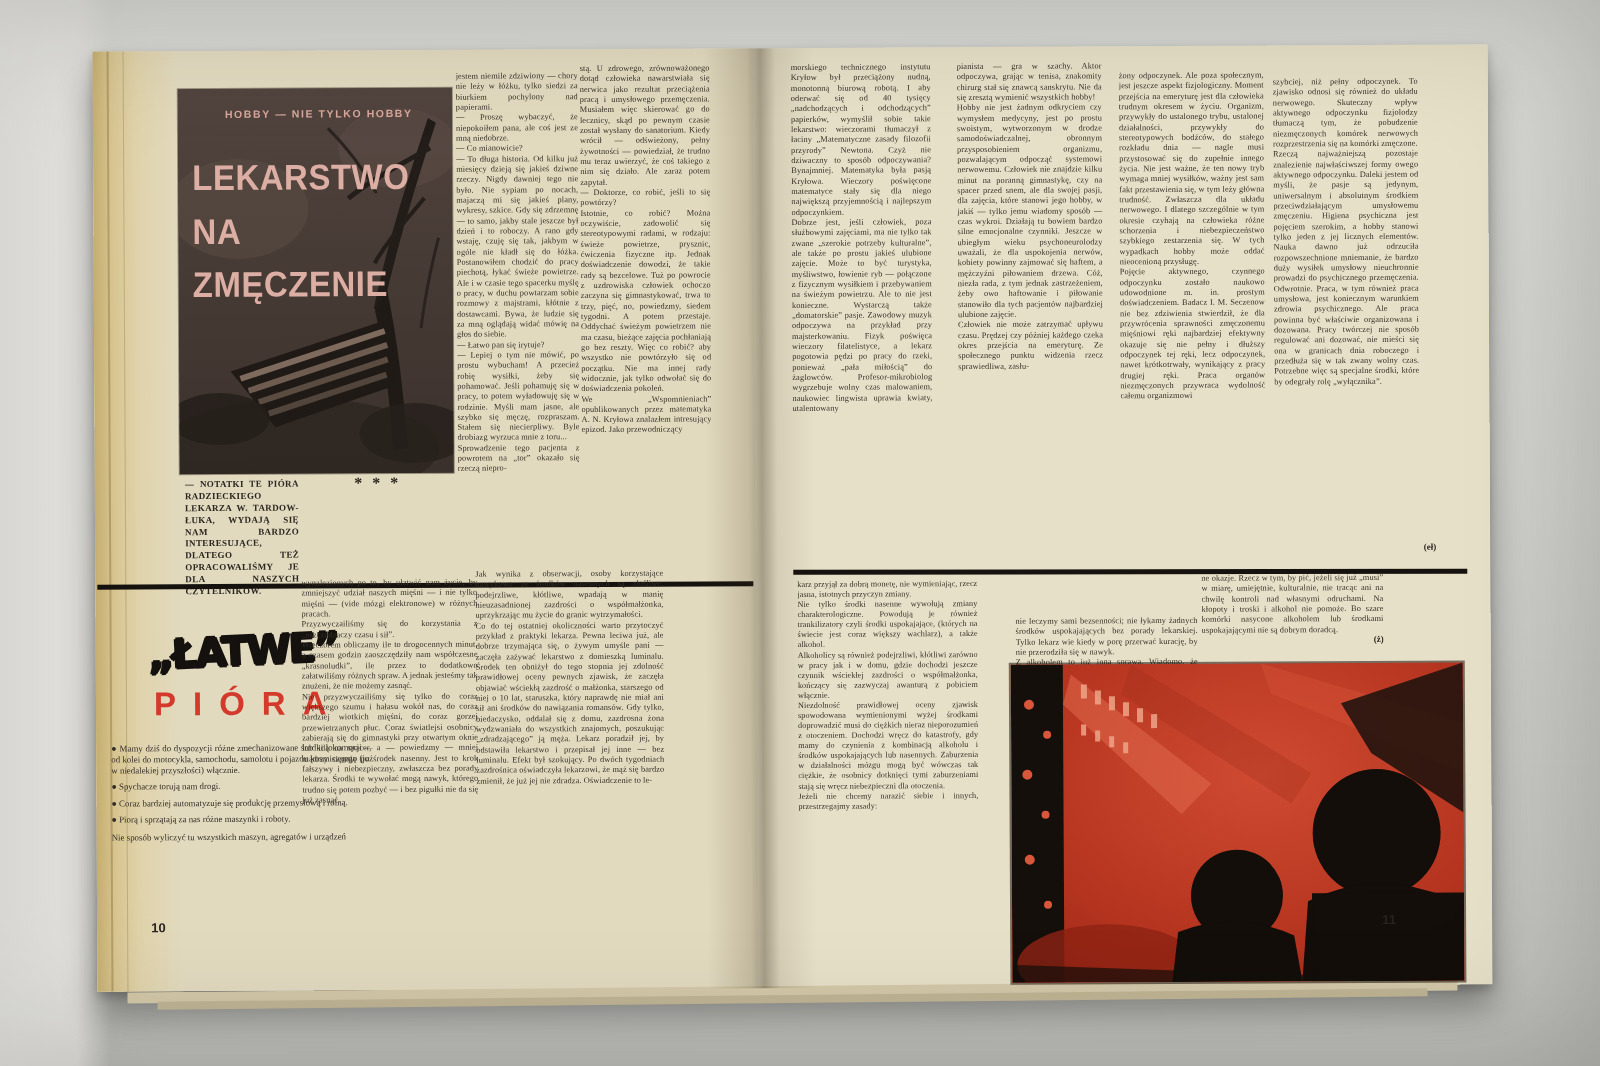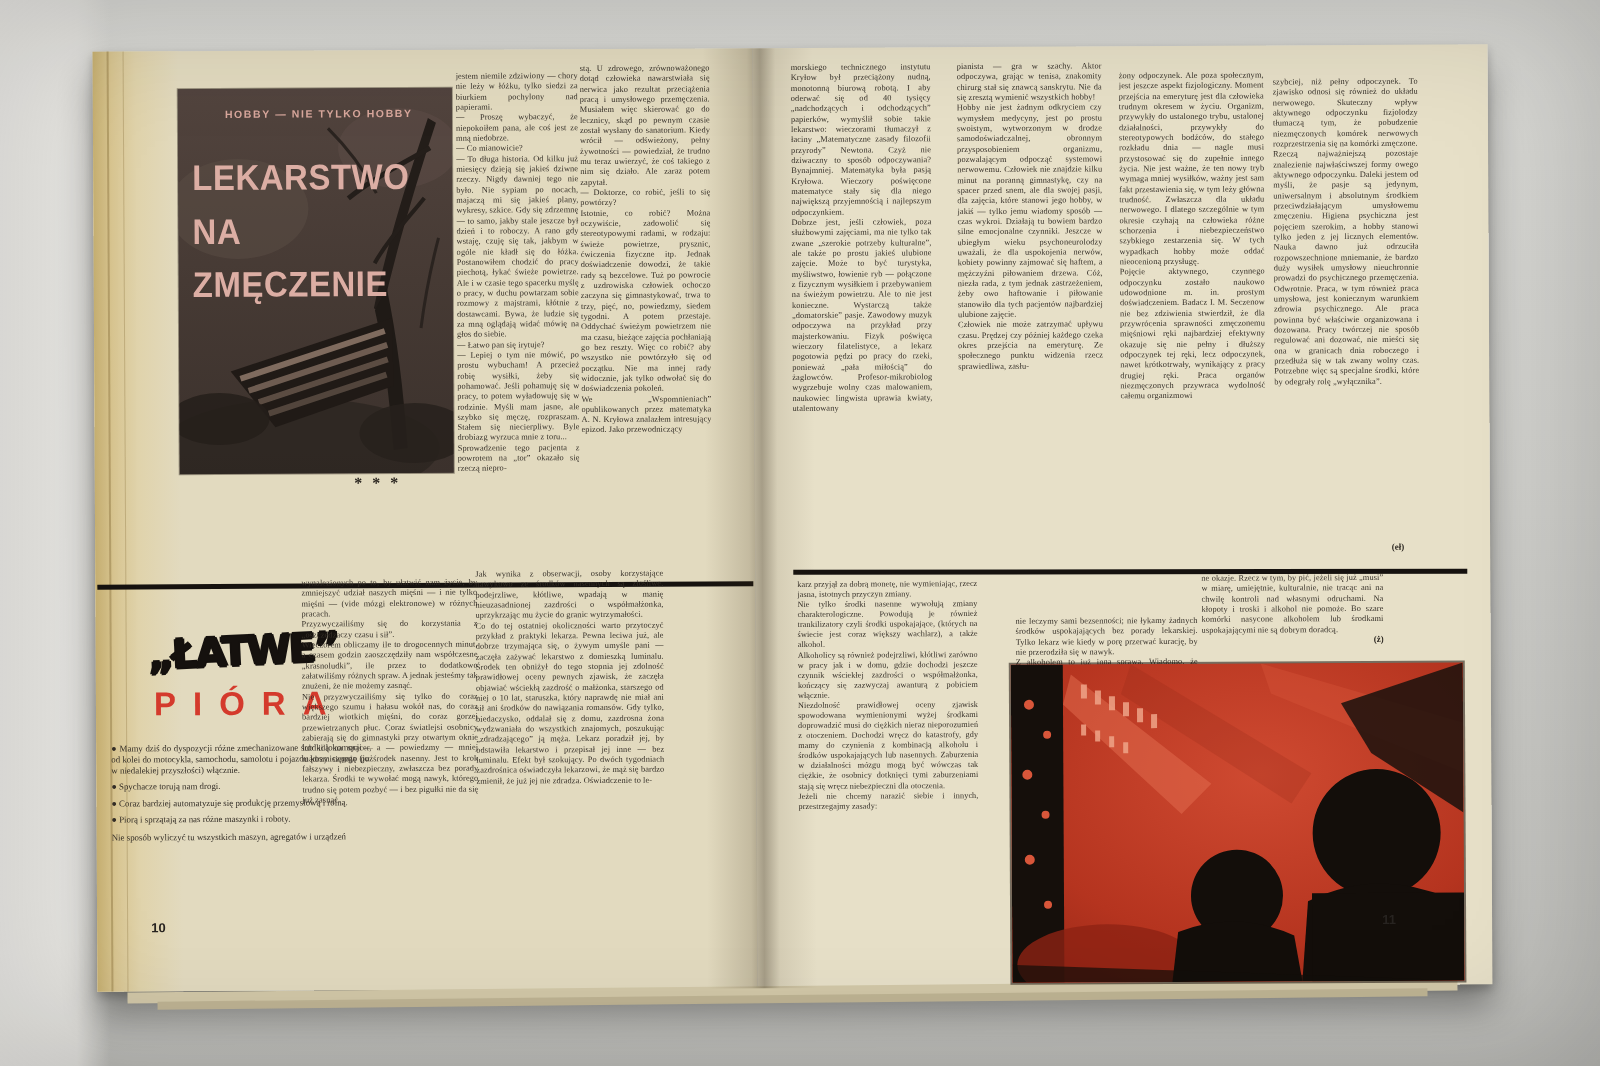--- a/index.html
+++ b/index.html
@@ -101,20 +101,21 @@
         </g>
         <ellipse cx="40" cy="330" rx="50" ry="26" fill="#241e1a" opacity="0.85"></ellipse>
         <ellipse cx="235" cy="345" rx="55" ry="30" fill="#27211c" opacity="0.85"></ellipse>
       </svg>
       <div class="kicker">HOBBY — NIE TYLKO HOBBY</div>
       <div class="bigtitle">LEKARSTWO
 NA
 ZMĘCZENIE</div>
     </div>
 
+    <div class="caption" style="left:90px;top:428px;width:114px;height:118px;">— NOTATKI TE PIÓRA RADZIECKIEGO LEKARZA W. TARDOW-ŁUKA, WYDAJĄ SIĘ NAM BARDZO INTERESUJĄCE, DLATEGO TEŻ OPRACOWALIŚMY JE DLA NASZYCH CZYTELNIKÓW.</div>
 
     <div style="position:absolute;left:208px;top:424px;width:150px;height:122px;overflow:hidden;">
       <div class="sep">* * *</div>
     </div>
 
     <div class="col" style="left:363px;top:22px;width:122px;height:512px;">jestem niemile zdziwiony — chory nie leży w łóżku, tylko siedzi za biurkiem pochylony nad papierami.
 — Proszę wybaczyć, że niepokoiłem pana, ale coś jest ze mną niedobrze.
 — Co mianowicie?
 — To długa historia. Od kilku już miesięcy dzieją się jakieś dziwne rzeczy. Nigdy dawniej tego nie było. Nie sypiam po nocach, majaczą mi się jakieś plany, wykresy, szkice. Gdy się zdrzemnę — to samo, jakby stale jeszcze był dzień i to roboczy. A rano gdy wstaję, czuję się tak, jakbym w ogóle nie kładł się do łóżka. Postanowiłem chodzić do pracy piechotą, łykać świeże powietrze. Ale i w czasie tego spacerku myślę o pracy, w duchu powtarzam sobie rozmowy z majstrami, kłótnie z dostawcami. Bywa, że ludzie się za mną oglądają widać mówię na głos do siebie.
 — Łatwo pan się irytuje?
@@ -149,21 +150,21 @@
 
     <div class="col" style="left:698px;top:15px;width:140px;height:508px;">morskiego technicznego instytutu Kryłow był przeciążony nudną, monotonną biurową robotą. I aby oderwać się od 40 tysięcy „nadchodzących i odchodzących” papierków, wymyślił sobie takie lekarstwo: wieczorami tłumaczył z łaciny „Matematyczne zasady filozofii przyrody” Newtona. Czyż nie dziwaczny to sposób odpoczywania? Bynajmniej. Matematyka była pasją Kryłowa. Wieczory poświęcone matematyce stały się dla niego największą przyjemnością i najlepszym odpoczynkiem.
 Dobrze jest, jeśli człowiek, poza służbowymi zajęciami, ma nie tylko tak zwane „szerokie potrzeby kulturalne”, ale także po prostu jakieś ulubione zajęcie. Może to być turystyka, myśliwstwo, łowienie ryb — połączone z fizycznym wysiłkiem i przebywaniem na świeżym powietrzu. Ale to nie jest konieczne. Wystarczą także „domatorskie” pasje. Zawodowy muzyk odpoczywa na przykład przy majsterkowaniu. Fizyk poświęca wieczory filatelistyce, a lekarz pogotowia pędzi po pracy do rzeki, ponieważ „pała miłością” do żaglowców. Profesor-mikrobiolog wygrzebuje wolny czas malowaniem, naukowiec lingwista uprawia kwiaty, utalentowany</div>
     <div class="col" style="left:864px;top:15px;width:145px;height:508px;">pianista — gra w szachy. Aktor odpoczywa, grając w tenisa, znakomity chirurg stał się znawcą sanskrytu. Nie da się zresztą wymienić wszystkich hobby!
 Hobby nie jest żadnym odkryciem czy wymysłem medycyny, jest po prostu swoistym, wytworzonym w drodze samodoświadczalnej, obronnym przysposobieniem organizmu, pozwalającym odpocząć systemowi nerwowemu. Człowiek nie znajdzie kilku minut na poranną gimnastykę, czy na spacer przed snem, ale dla swojej pasji, dla zajęcia, które stanowi jego hobby, w jakiś — tylko jemu wiadomy sposób — czas wykroi. Działają tu bowiem bardzo silne emocjonalne czynniki. Jeszcze w ubiegłym wieku psychoneurolodzy uważali, że dla uspokojenia nerwów, kobiety powinny zajmować się haftem, a mężczyźni piłowaniem drzewa. Cóż, niezła rada, z tym jednak zastrzeżeniem, żeby owo haftowanie i piłowanie stanowiło dla tych pacjentów najbardziej ulubione zajęcie.
 Człowiek nie może zatrzymać upływu czasu. Prędzej czy później każdego czeka okres przejścia na emeryturę. Ze społecznego punktu widzenia rzecz sprawiedliwa, zasłu-</div>
     <div class="col" style="left:1026px;top:25px;width:145px;height:492px;">żony odpoczynek. Ale poza społecznym, jest jeszcze aspekt fizjologiczny. Moment przejścia na emeryturę jest dla człowieka trudnym okresem w życiu. Organizm, przywykły do ustalonego trybu, ustalonej działalności, przywykły do stereotypowych bodźców, do stałego rozkładu dnia — nagle musi przystosować się do zupełnie innego życia. Nie jest ważne, że ten nowy tryb wymaga mniej wysiłków, ważny jest sam fakt przestawienia się, w tym leży główna trudność. Zwłaszcza dla układu nerwowego. I dlatego szczególnie w tym okresie czyhają na człowieka różne schorzenia i niebezpieczeństwo szybkiego zestarzenia się. W tych wypadkach hobby może oddać nieocenioną przysługę.
 Pojęcie aktywnego, czynnego odpoczynku zostało naukowo udowodnione m. in. prostym doświadczeniem. Badacz I. M. Seczenow nie bez zdziwienia stwierdził, że dla przywrócenia sprawności zmęczonemu mięśniowi ręki najbardziej efektywny okazuje się nie pełny i dłuższy odpoczynek tej ręki, lecz odpoczynek, nawet krótkotrwały, wynikający z pracy drugiej ręki. Praca organów niezmęczonych przywraca wydolność całemu organizmowi</div>
     <div class="col" style="left:1180px;top:32px;width:145px;height:462px;">szybciej, niż pełny odpoczynek. To zjawisko odnosi się również do układu nerwowego. Skuteczny wpływ aktywnego odpoczynku fizjolodzy tłumaczą tym, że pobudzenie niezmęczonych komórek nerwowych rozprzestrzenia się na komórki zmęczone.
 Rzeczą najważniejszą pozostaje znalezienie najwłaściwszej formy owego aktywnego odpoczynku. Daleki jestem od myśli, że pasje są jedynym, uniwersalnym i absolutnym środkiem przeciwdziałającym umysłowemu zmęczeniu. Higiena psychiczna jest pojęciem szerokim, a hobby stanowi tylko jeden z jej licznych elementów. Nauka dawno już odrzuciła rozpowszechnione mniemanie, że bardzo duży wysiłek umysłowy nieuchronnie prowadzi do psychicznego przemęczenia. Odwrotnie. Praca, w tym również praca umysłowa, jest koniecznym warunkiem zdrowia psychicznego. Ale praca powinna być właściwie organizowana i dozowana. Pracy twórczej nie sposób regulować ani dozować, nie mieści się ona w granicach dnia roboczego i przedłuża się w tak zwany wolny czas. Potrzebne więc są specjalne środki, które by odegrały rolę „wyłącznika”.</div>
-    <div class="sig" style="position:absolute;left:1164px;top:498px;width:145px;">(eł)</div>
+    <div class="sig" style="position:absolute;left:1196px;top:498px;width:145px;">(eł)</div>
 
     <div class="rule" style="left:698px;top:523px;width:674px;transform:rotate(0.2deg);"></div>
 
     <div class="col" style="left:702px;top:532px;width:180px;height:382px;font-size:8.2px;">karz przyjął za dobrą monetę, nie wymieniając, rzecz jasna, istotnych przyczyn zmiany.
 Nie tylko środki nasenne wywołują zmiany charakterologiczne. Powodują je również trankilizatory czyli środki uspokajające, (których na świecie jest coraz większy wachlarz), a także alkohol.
 Alkoholicy są również podejrzliwi, kłótliwi zarówno w pracy jak i w domu, gdzie dochodzi jeszcze czynnik wściekłej zazdrości o współmałżonka, kończący się zazwyczaj awanturą z pobiciem włącznie.
 Niezdolność prawidłowej oceny zjawisk spowodowana wymienionymi wyżej środkami doprowadzić musi do ciężkich nieraz nieporozumień z otoczeniem. Dochodzi wręcz do katastrofy, gdy mamy do czynienia z kombinacją alkoholu i środków uspokajających lub nasennych. Zaburzenia w działalności mózgu mogą być wówczas tak ciężkie, że osobnicy dotknięci tymi zaburzeniami stają się wręcz niebezpieczni dla otoczenia.
 Jeżeli nie chcemy narazić siebie i innych, przestrzegajmy zasady:</div>
     <div class="col" style="left:920px;top:530px;width:182px;height:86px;margin-top:40px;">nie leczymy sami bezsenności; nie łykamy żadnych środków uspokajających bez porady lekarskiej. Tylko lekarz wie kiedy w porę przerwać kurację, by nie przerodziła się w nawyk.
 Z alkoholem to już inna sprawa. Wiadomo, że szkodliwy, a jednak go pijemy, bo są po temu licz-</div>

